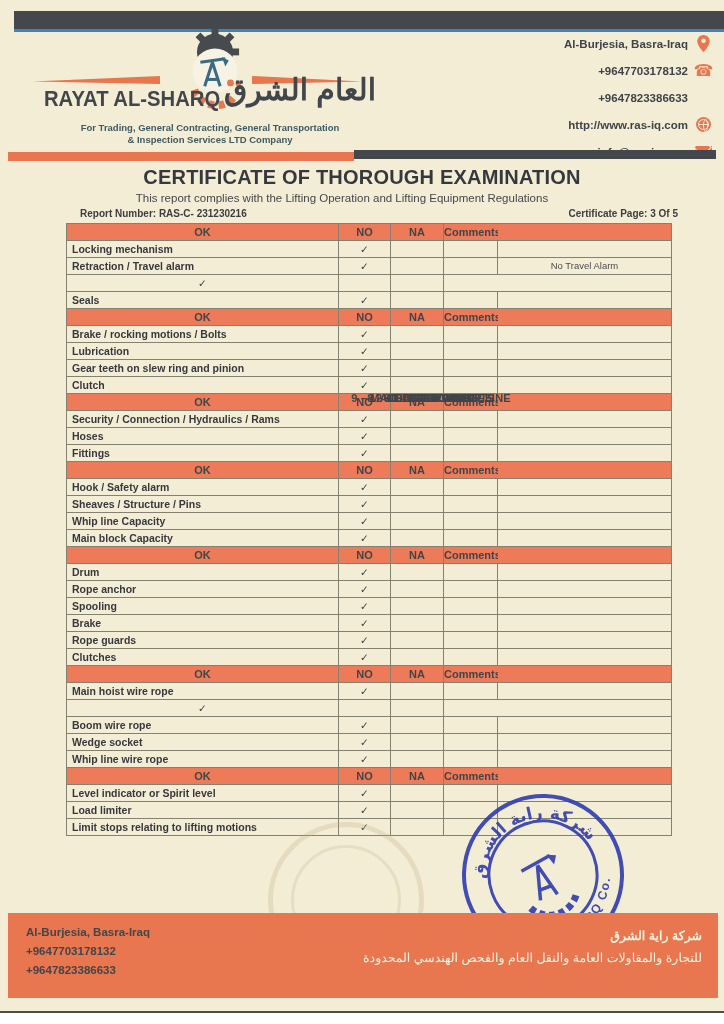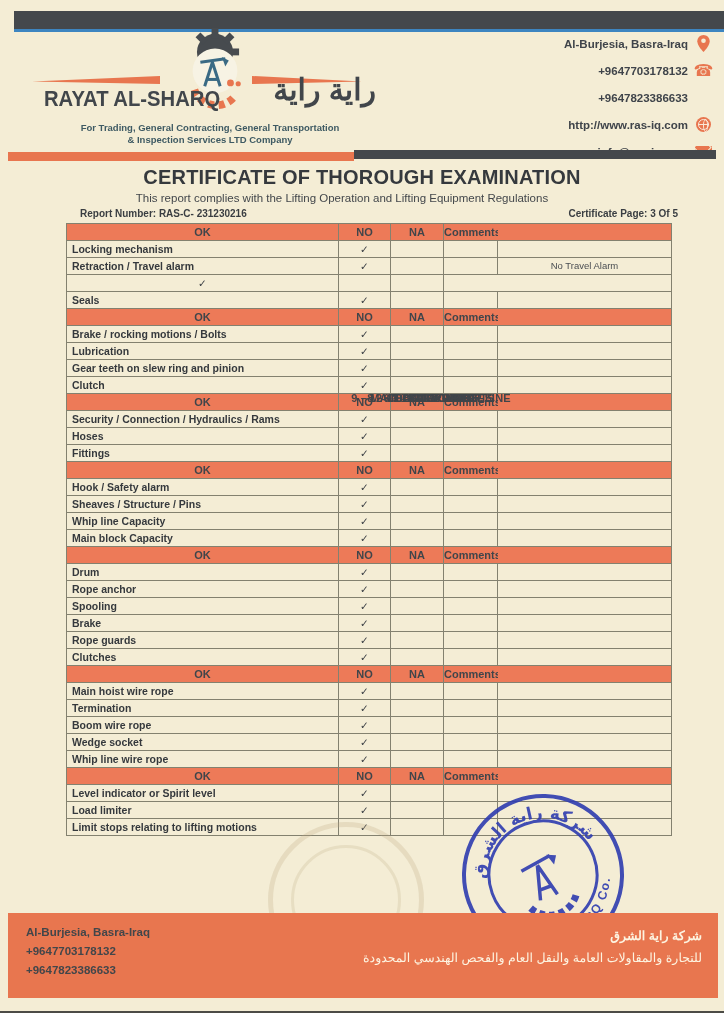--- a/index.html
+++ b/index.html
@@ -100,21 +100,21 @@
         <path d="M33 42 L62 38"></path>
         <path d="M58 36 l8 4 l-4 7 z" fill="#3a6a84" stroke="none"></path>
       </g>
       <circle cx="68" cy="66" r="4" fill="#e8764f"></circle>
       <circle cx="77" cy="67" r="3" fill="#e8764f"></circle>
       <g fill="none" stroke="#e8764f" stroke-width="9" stroke-dasharray="7 5">
         <path d="M26 74 A 27 27 0 0 0 74 80"></path>
       </g>
     </svg>
     <div class="brand-en">RAYAT AL-SHARQ</div>
-    <div class="brand-ar">راية راية</div>
+    <div class="brand-ar">العام الشرق</div>
     <div class="tagline">
       <div>For Trading, General Contracting, General Transportation</div>
       <div>&amp; Inspection Services LTD Company</div>
     </div>
   </div>
 
   <div class="contact">
     <div class="c-row">
       <span>Al-Burjesia, Basra-Iraq</span>
       <div class="c-ic">
@@ -348,21 +348,20 @@
         <div class="hcell col">Comments</div>
       </div>
       <div class="trow">
         <div class="tcell item">Main hoist wire rope</div>
         <div class="tcell mark">✓</div>
         <div class="tcell mark"></div>
         <div class="tcell mark"></div>
         <div class="tcell comment"></div>
       </div>
       <div class="trow">
-        <div class="tcell item">Termination</div>
         <div class="tcell mark">✓</div>
         <div class="tcell mark"></div>
         <div class="tcell mark"></div>
         <div class="tcell comment"></div>
       </div>
       <div class="trow">
         <div class="tcell item">Boom wire rope</div>
         <div class="tcell mark">✓</div>
         <div class="tcell mark"></div>
         <div class="tcell mark"></div>

